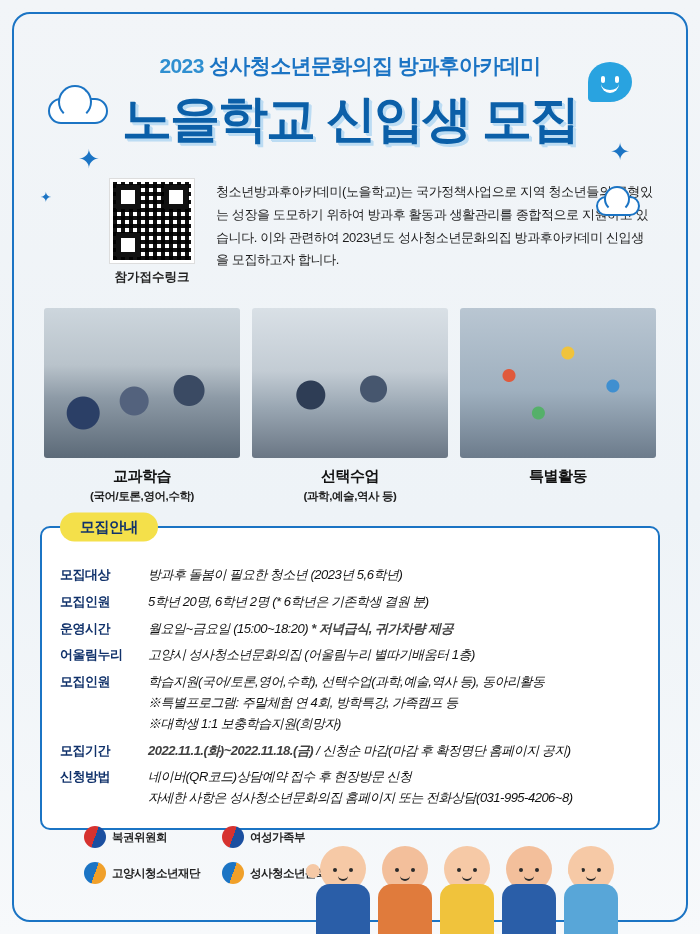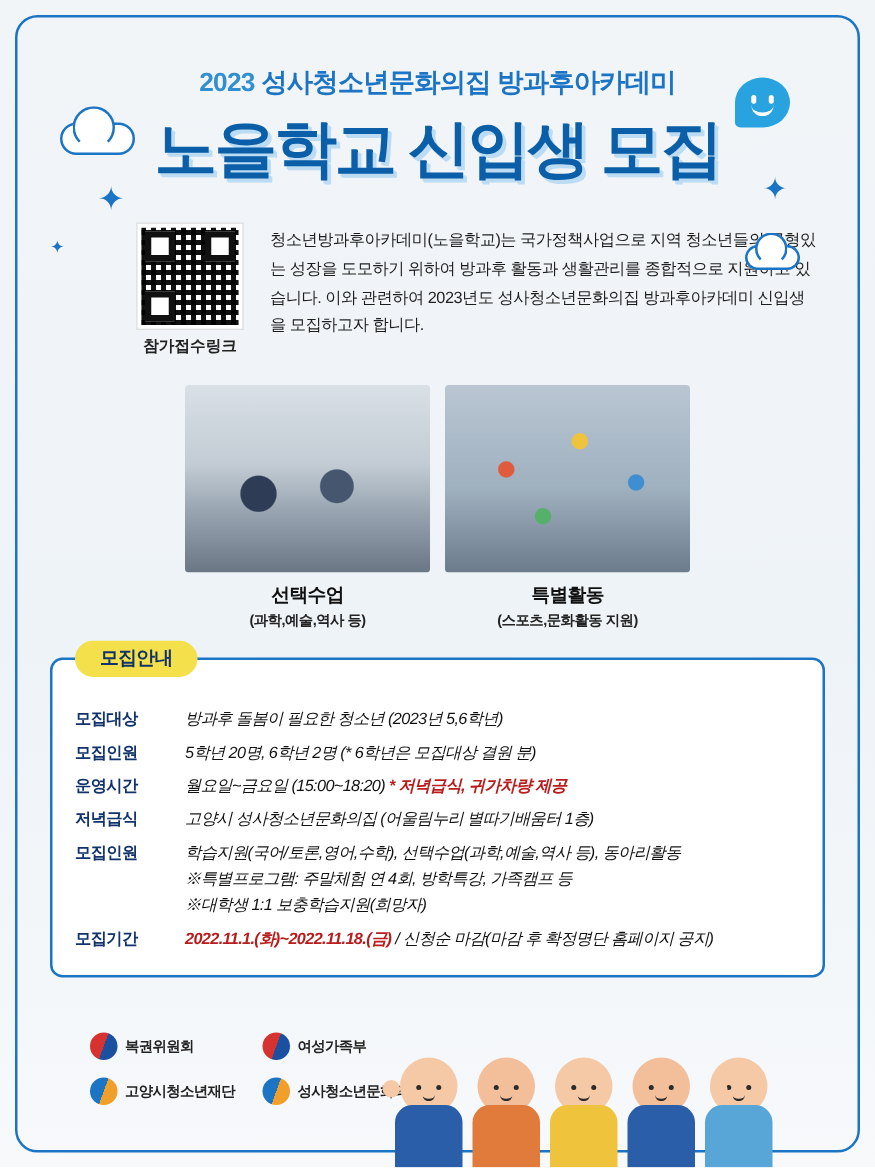--- a/index.html
+++ b/index.html
@@ -89,21 +89,20 @@
   .kicker .year { color: #2f8fd0; }
   .title {
     margin-top: 6px;
     font-size: 50px;
     font-weight: bold;
     color: #0b5fa8;
     letter-spacing: -2px;
     text-shadow:
       2px 2px 0 #bcdcf3,
       3px 3px 0 #bcdcf3;
-    font-family: Liberation Serif, serif;
   }
 
   
   .intro {
     display: flex;
     align-items: flex-start;
     gap: 22px;
     padding: 26px 46px 0 110px;
   }
   .qr-wrap {
@@ -227,27 +226,27 @@
     line-height: 1.6;
   }
   td.lbl {
     width: 88px;
     font-weight: bold;
     color: #11326b;
     white-space: nowrap;
     padding-left: 6px;
   }
   td.val { color: #111; font-style: italic; }
-  .red { color: #b91c1c; font-weight: bold; }
+  .red { color: #404040; font-weight: bold; }
   .sub-line { display: block; }
 
   
   .footer {
     position: absolute;
-    left: 0; right: 0; bottom: 0;
+    left: 12px; right: 0; bottom: 0;
     height: 120px;
   }
   .logos {
     position: absolute;
     left: 72px;
     top: 12px;
     font-size: 11.5px;
     color: #222;
   }
   .logo-row { display: flex; align-items: center; gap: 8px; margin-bottom: 14px; }
@@ -314,71 +313,82 @@
           <span class="fp tr"></span>
           <span class="fp bl"></span>
       </div>
       <div class="qr-label">참가접수링크</div>
     </div>
     <div class="intro-text">청소년방과후아카데미(노을학교)는 국가정책사업으로 지역 청소년들의 균형있는 성장을 도모하기 위하여 방과후 활동과 생활관리를 종합적으로 지원하고 있습니다. 이와 관련하여 2023년도 성사청소년문화의집 방과후아카데미 신입생을 모집하고자 합니다.</div>
   </div>
 
   <div class="photos">
     <div class="photo-col">
+      <div class="photo p1"></div>
+      <div class="photo-caption">교과학습</div>
+      <div class="photo-sub">(국어/토론,영어,수학)</div>
+    </div>
+    <div class="photo-col">
       <div class="photo p2"></div>
       <div class="photo-caption">선택수업</div>
       <div class="photo-sub">(과학,예술,역사 등)</div>
     </div>
     <div class="photo-col">
       <div class="photo p3"></div>
       <div class="photo-caption">특별활동</div>
-      <div class="photo-sub">(스포츠,문화활동 지원)</div>
     </div>
   </div>
 
   <div class="panel">
     <div class="panel-badge">모집안내</div>
     <table class="info">
       <tbody>
           <tr>
             <td class="lbl">모집대상</td>
             <td class="val">
               <span class="sub-line"><span>방과후 돌봄이 필요한 청소년 (2023년 5,6학년)</span></span>
             </td>
           </tr>
           <tr>
             <td class="lbl">모집인원</td>
             <td class="val">
-              <span class="sub-line"><span>5학년 20명, 6학년 2명 (* 6학년은 모집대상 결원 분)</span></span>
+              <span class="sub-line"><span>5학년 20명, 6학년 2명 (* 6학년은 기존학생 결원 분)</span></span>
             </td>
           </tr>
           <tr>
             <td class="lbl">운영시간</td>
             <td class="val">
               <span class="sub-line"><span>월요일~금요일 (15:00~18:20) </span><span class="red">* 저녁급식, 귀가차량 제공</span></span>
             </td>
           </tr>
           <tr>
-            <td class="lbl">저녁급식</td>
+            <td class="lbl">어울림누리</td>
             <td class="val">
               <span class="sub-line"><span>고양시 성사청소년문화의집 (어울림누리 별따기배움터 1층)</span></span>
             </td>
           </tr>
           <tr>
             <td class="lbl">모집인원</td>
             <td class="val">
               <span class="sub-line"><span>학습지원(국어/토론,영어,수학), 선택수업(과학,예술,역사 등), 동아리활동</span></span>
               <span class="sub-line"><span>※특별프로그램: 주말체험 연 4회, 방학특강, 가족캠프 등</span></span>
               <span class="sub-line"><span>※대학생 1:1 보충학습지원(희망자)</span></span>
             </td>
           </tr>
           <tr>
             <td class="lbl">모집기간</td>
             <td class="val">
               <span class="sub-line"><span class="red">2022.11.1.(화)~2022.11.18.(금)</span><span> / 신청순 마감(마감 후 확정명단 홈페이지 공지)</span></span>
+            </td>
+          </tr>
+          <tr>
+            <td class="lbl">신청방법</td>
+            <td class="val">
+              <span class="sub-line"><span>네이버(QR코드)상담예약 접수 후 현장방문 신청</span></span>
+              <span class="sub-line"><span>자세한 사항은 성사청소년문화의집 홈페이지 또는 전화상담(031-995-4206~8)</span></span>
             </td>
           </tr>
         </tbody>
     </table>
   </div>
 
   <div class="footer">
     <div class="logos">
       <div class="logo-row">
         <div class="logo-item">

